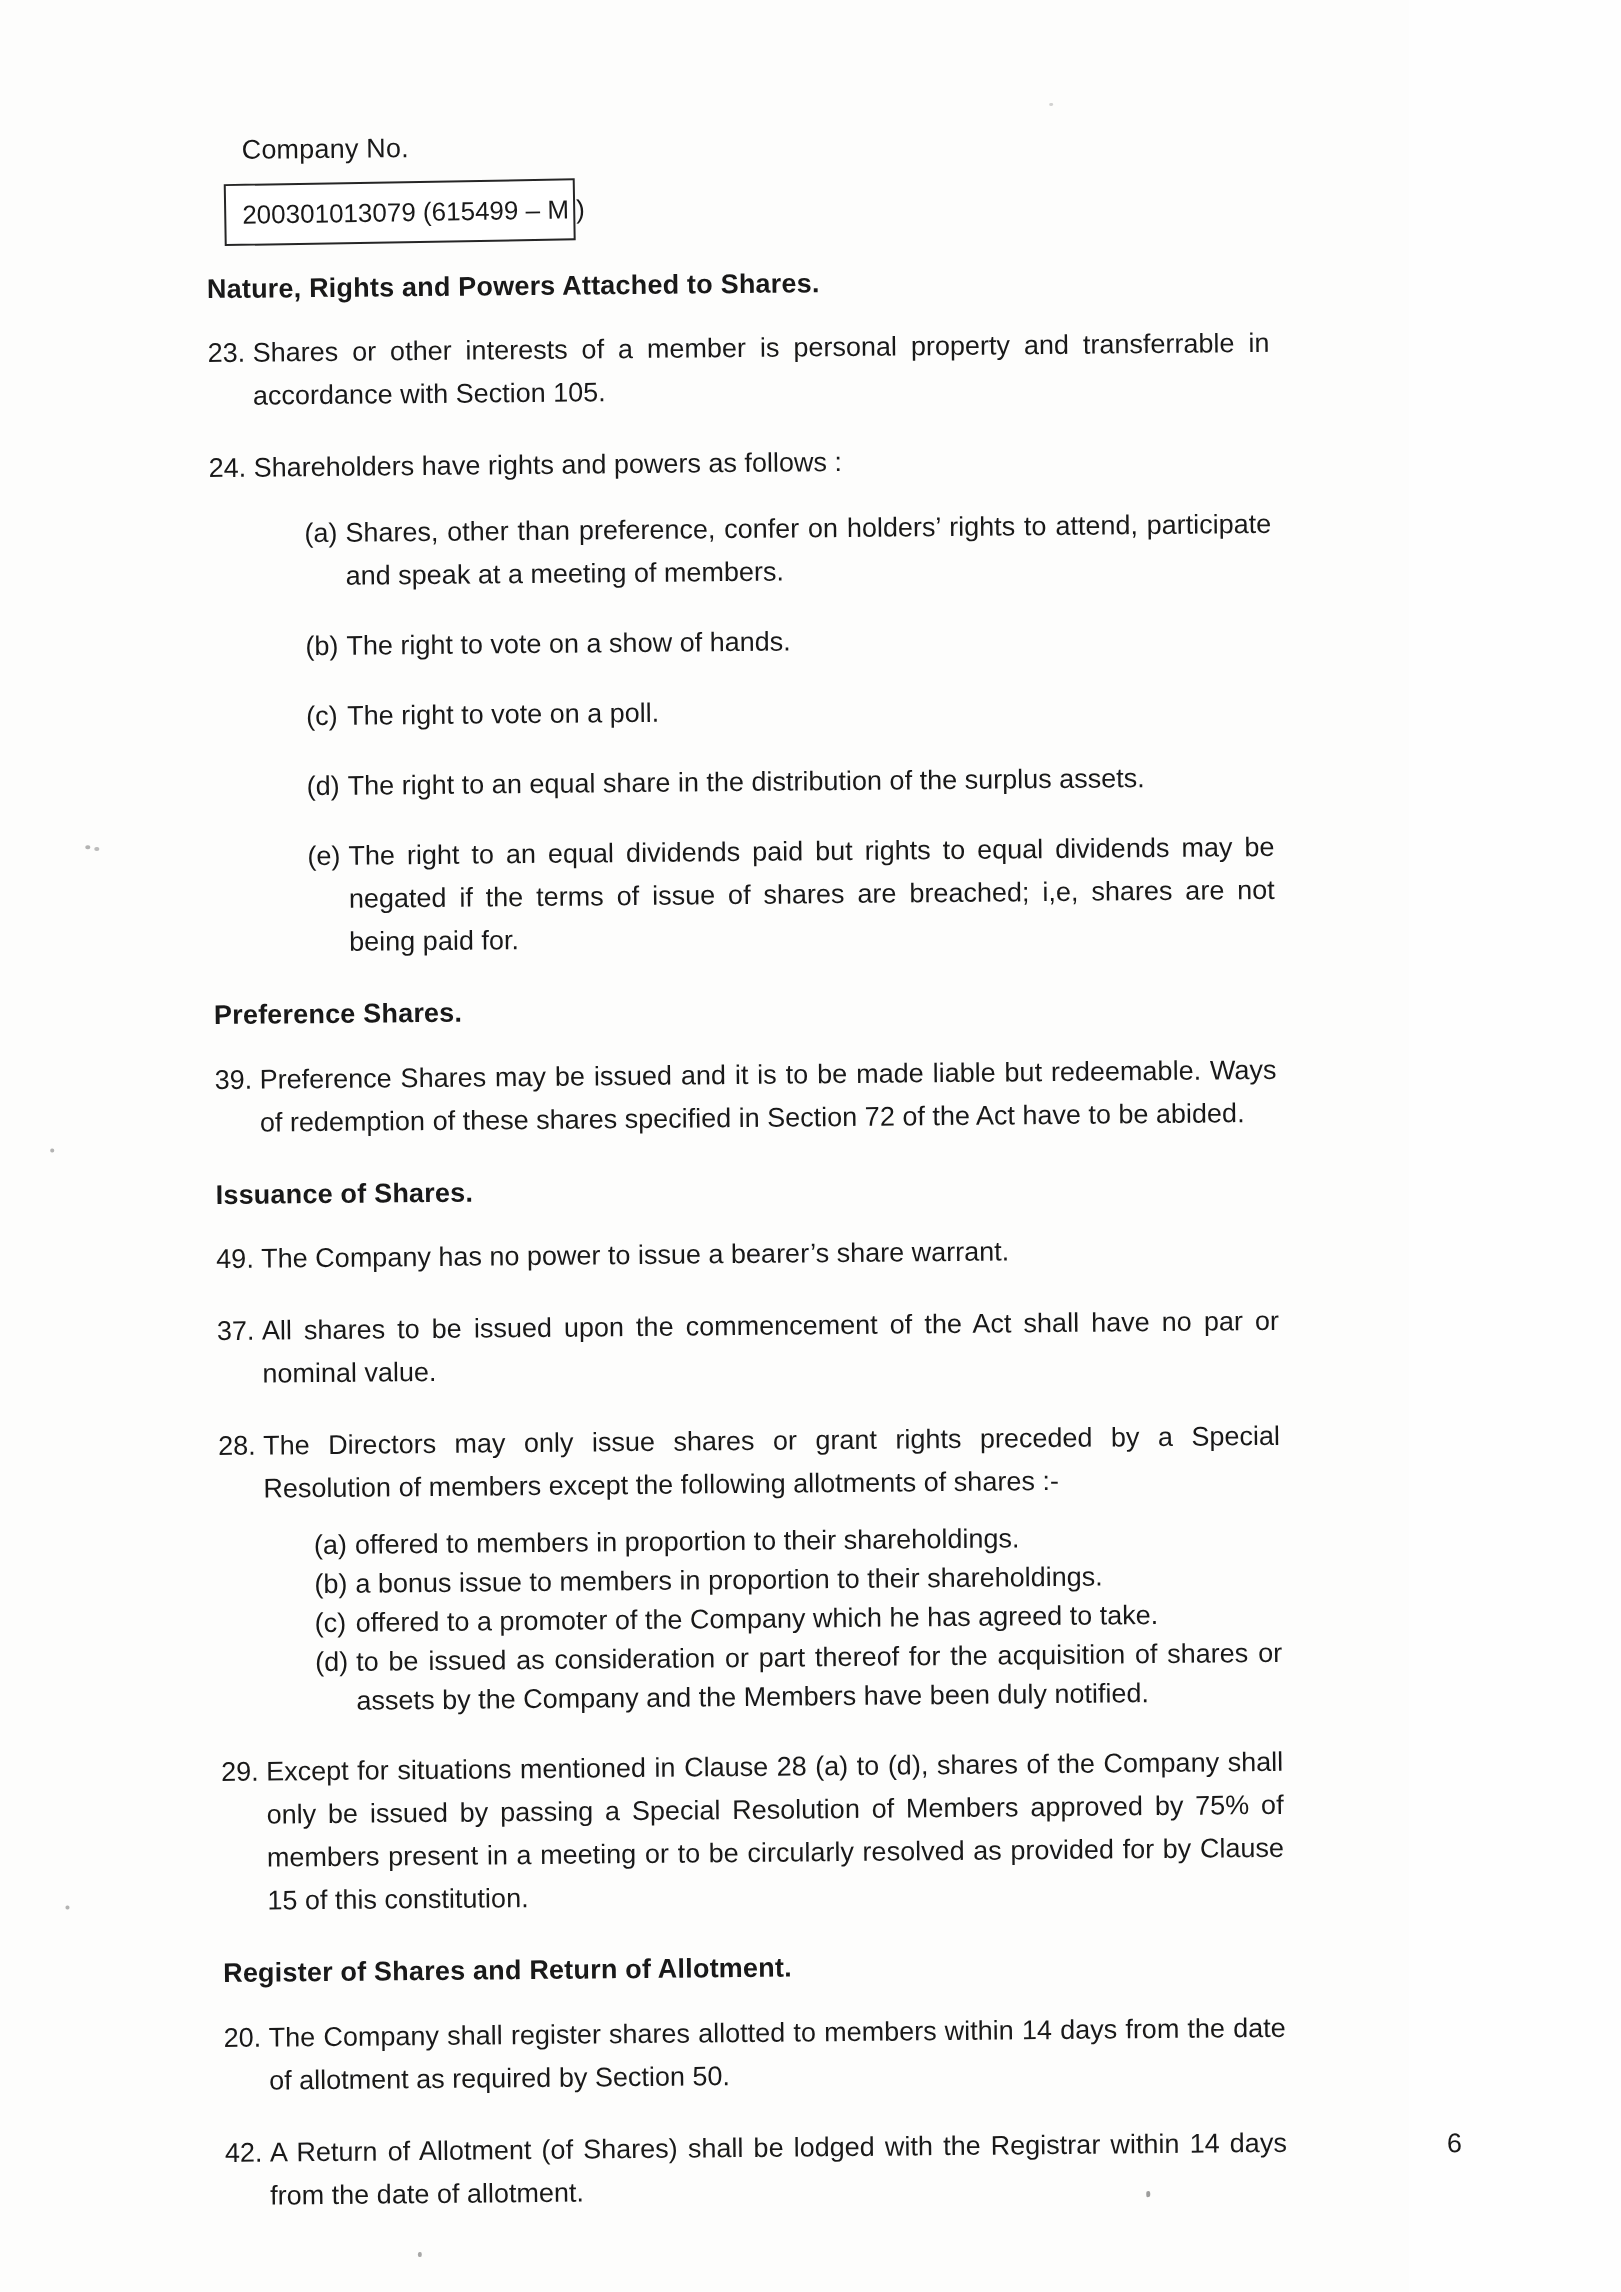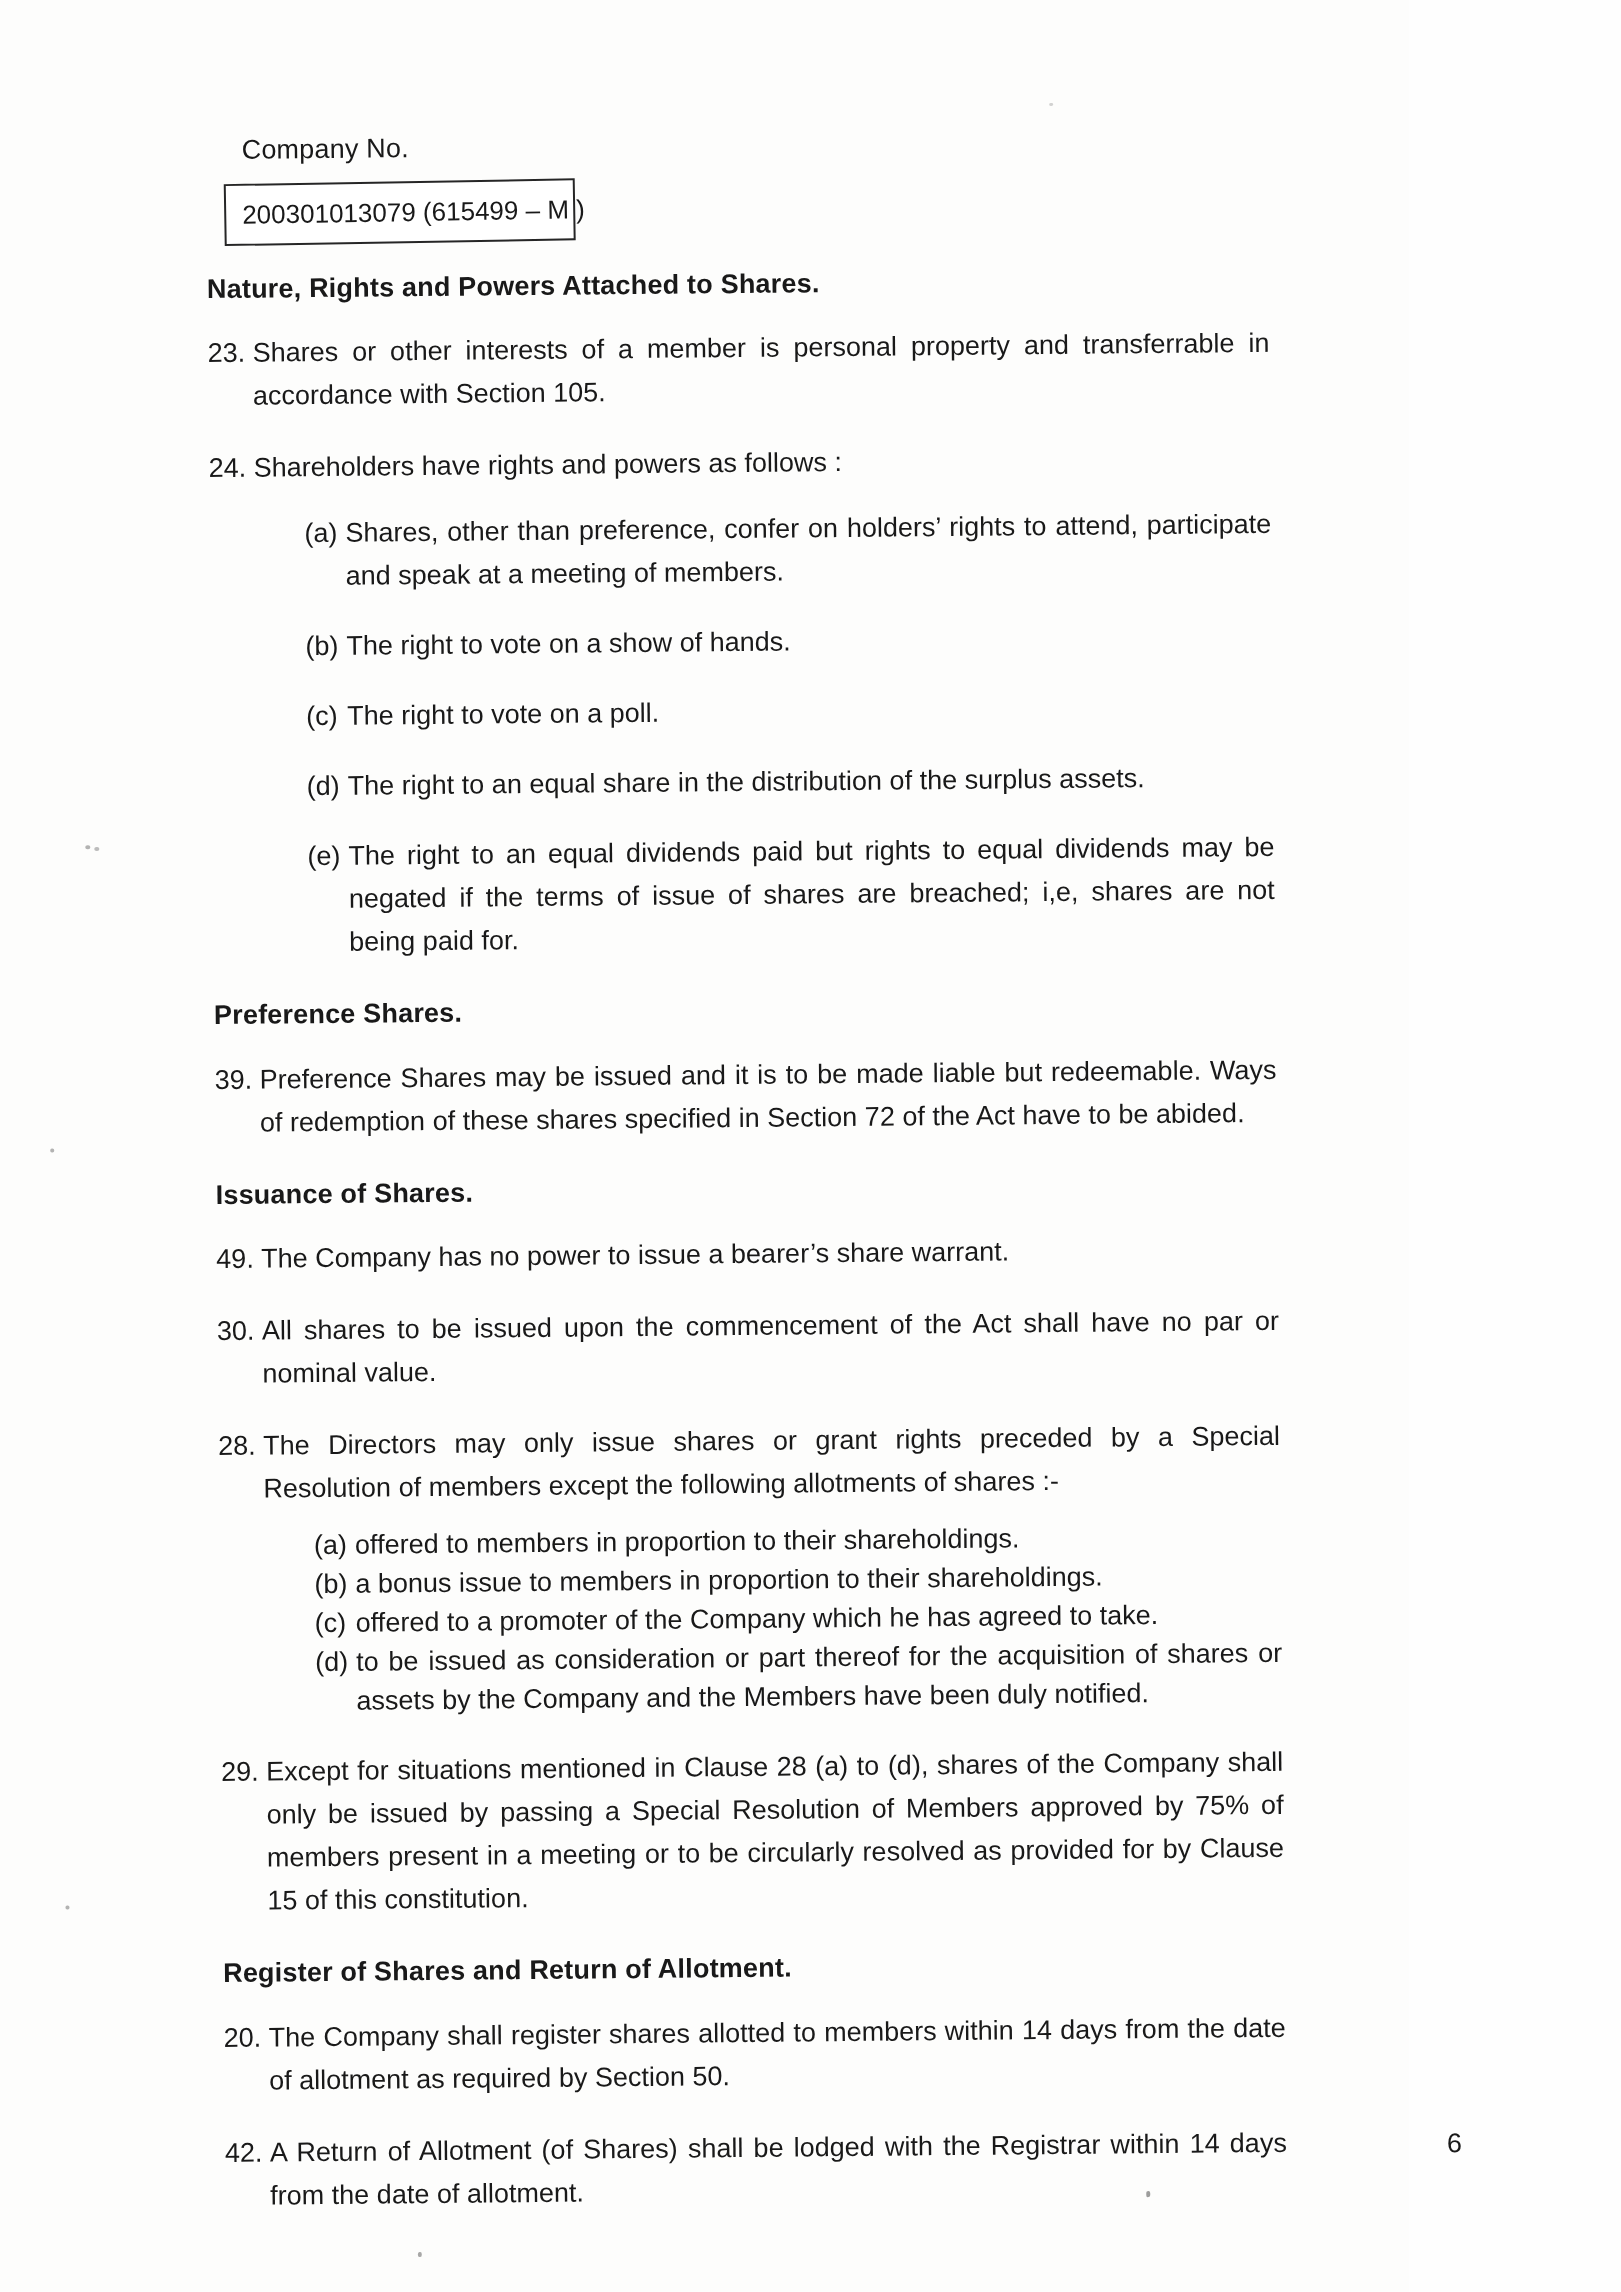--- a/index.html
+++ b/index.html
@@ -119,21 +119,21 @@
         </section>
         <section class="section">
           <h2 class="section-heading">Issuance of  Shares.</h2>
           <div class="item">
             <div class="item-num">49.</div>
             <div class="item-body">
               <div class="item-text">The Company has no power to issue a bearer’s share warrant.</div>
             </div>
           </div>
           <div class="item">
-            <div class="item-num">30.</div>
+            <div class="item-num">37.</div>
             <div class="item-body">
               <div class="item-text">All shares to be issued upon the commencement of the Act shall have no par or nominal value.</div>
             </div>
           </div>
           <div class="item">
             <div class="item-num">28.</div>
             <div class="item-body">
               <div class="item-text">The Directors may only issue shares or grant rights preceded by a Special Resolution of members except the following allotments of shares  :-</div>
               <div class="subs tight">
                 <div class="sub">

